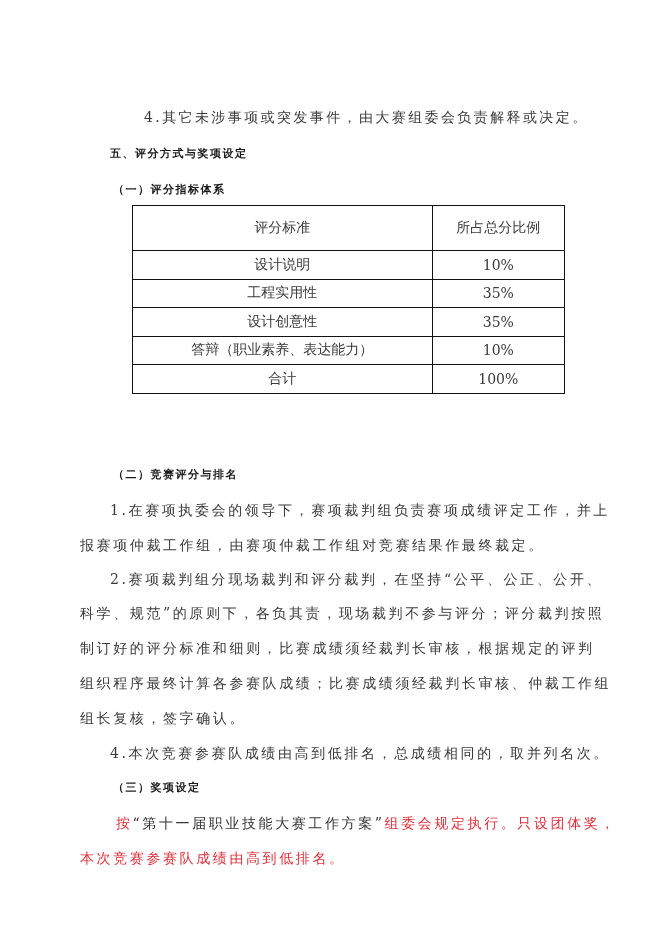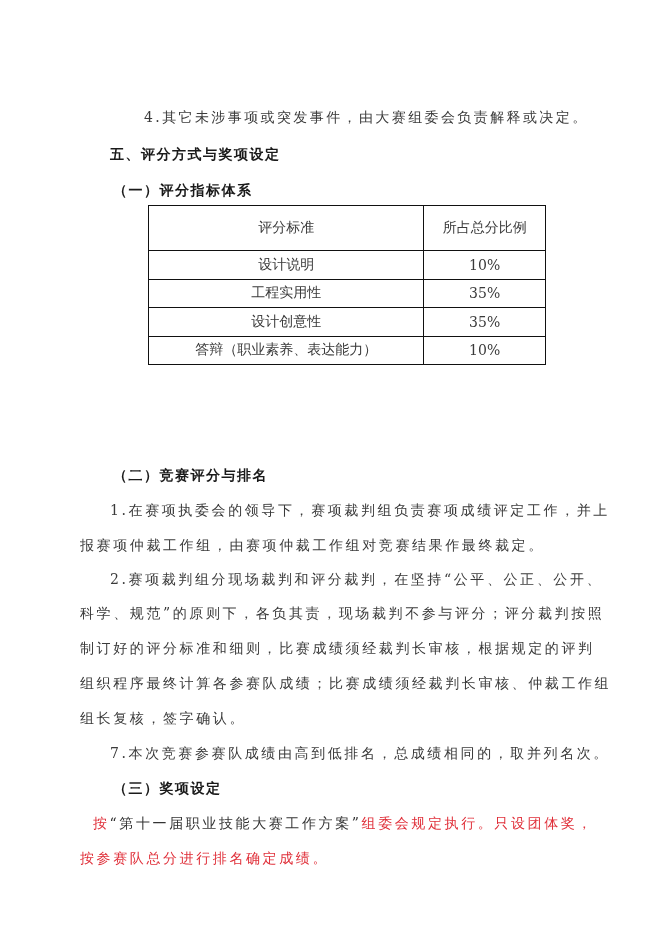--- a/index.html
+++ b/index.html
@@ -19,35 +19,35 @@
       position: absolute;
       white-space: nowrap;
       font-size: 14px;
       line-height: 18px;
       letter-spacing: 2.6px;
       color: #3a3a3a;
     }
     .heading {
       position: absolute;
       white-space: nowrap;
-      font-size: 14px;
+      font-size: 11px;
       line-height: 18px;
       font-weight: bold;
       letter-spacing: 1.5px;
       color: #1a1a1a;
       font-family: "DejaVu Sans", "Liberation Sans", sans-serif;
     }
     .red { color: #e0303a; }
     .dark { color: #333333; }
 
     table.score {
       position: absolute;
-      left: 148px;
+      left: 132px;
       top: 205px;
-      width: 398px;
+      width: 433px;
       border-collapse: collapse;
       font-size: 14px;
       color: #3a3a3a;
     }
     table.score td, table.score th {
       border: 1.5px solid #111;
       text-align: center;
       font-weight: normal;
       padding: 0;
     }
@@ -82,36 +82,40 @@
       <td>35%</td>
     </tr>
     <tr>
       <td>设计创意性</td>
       <td>35%</td>
     </tr>
     <tr>
       <td>答辩（职业素养、表达能力）</td>
       <td>10%</td>
     </tr>
+    <tr>
+      <td>合计</td>
+      <td>100%</td>
+    </tr>
   </tbody>
     </table>
 
   <div class="heading" style="left:113px; top:466px;">（二）竞赛评分与排名</div>
 
   <div class="line" style="left:110px; top:501px;">1.在赛项执委会的领导下，赛项裁判组负责赛项成绩评定工作，并上</div>
   <div class="line" style="left:80px; top:536px;">报赛项仲裁工作组，由赛项仲裁工作组对竞赛结果作最终裁定。</div>
 
   <div class="line" style="left:110px; top:570px;">2.赛项裁判组分现场裁判和评分裁判，在坚持“公平、公正、公开、</div>
   <div class="line" style="left:80px; top:604px;">科学、规范”的原则下，各负其责，现场裁判不参与评分；评分裁判按照</div>
   <div class="line" style="left:80px; top:639px;">制订好的评分标准和细则，比赛成绩须经裁判长审核，根据规定的评判</div>
   <div class="line" style="left:80px; top:674px;">组织程序最终计算各参赛队成绩；比赛成绩须经裁判长审核、仲裁工作组</div>
   <div class="line" style="left:80px; top:709px;">组长复核，签字确认。</div>
 
-  <div class="line" style="left:110px; top:744px;">7.本次竞赛参赛队成绩由高到低排名，总成绩相同的，取并列名次。</div>
+  <div class="line" style="left:110px; top:744px;">4.本次竞赛参赛队成绩由高到低排名，总成绩相同的，取并列名次。</div>
 
   <div class="heading" style="left:113px; top:779px;">（三）奖项设定</div>
 
-  <div class="line" style="left:93px; top:814px;">
+  <div class="line" style="left:116px; top:814px;">
     <span class="red">按</span><span class="dark">“第十一届职业技能大赛工作方案”</span><span class="red">组委会规定执行。只设团体奖，</span>
   </div>
-  <div class="line red" style="left:80px; top:849px;">按参赛队总分进行排名确定成绩。</div>
+  <div class="line red" style="left:80px; top:849px;">本次竞赛参赛队成绩由高到低排名。</div>
 
 </div>
 
 </body></html>

